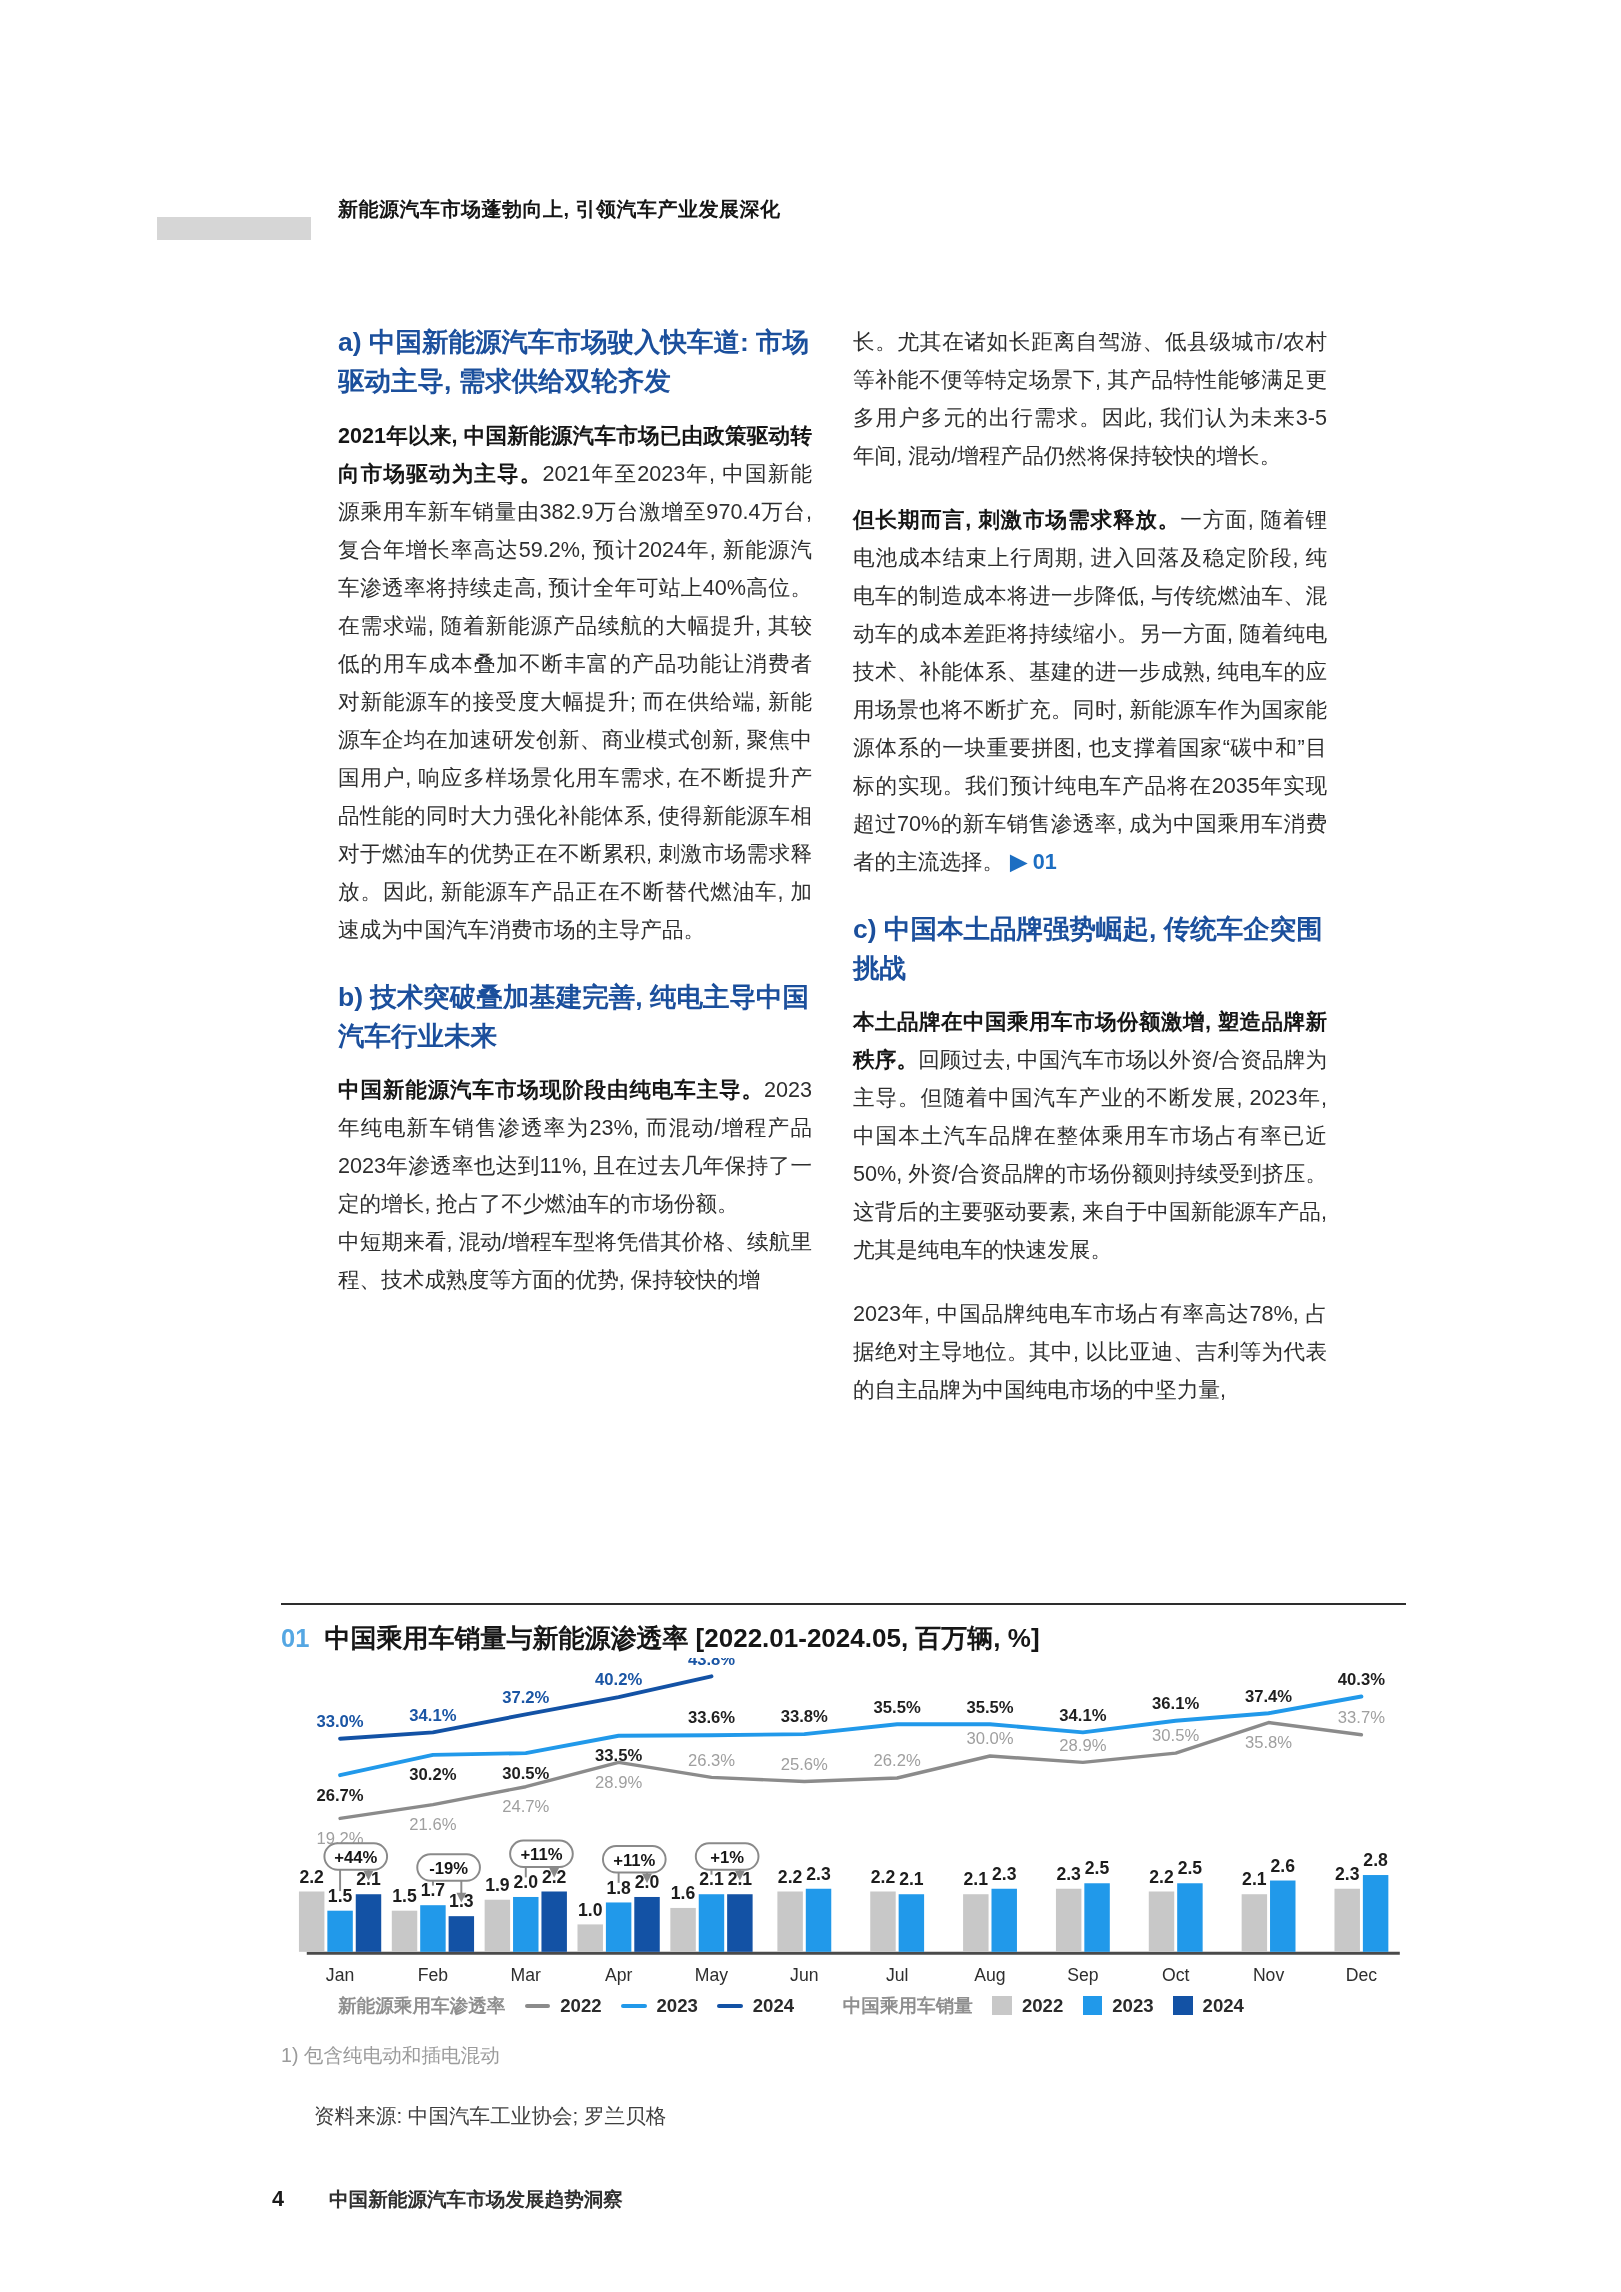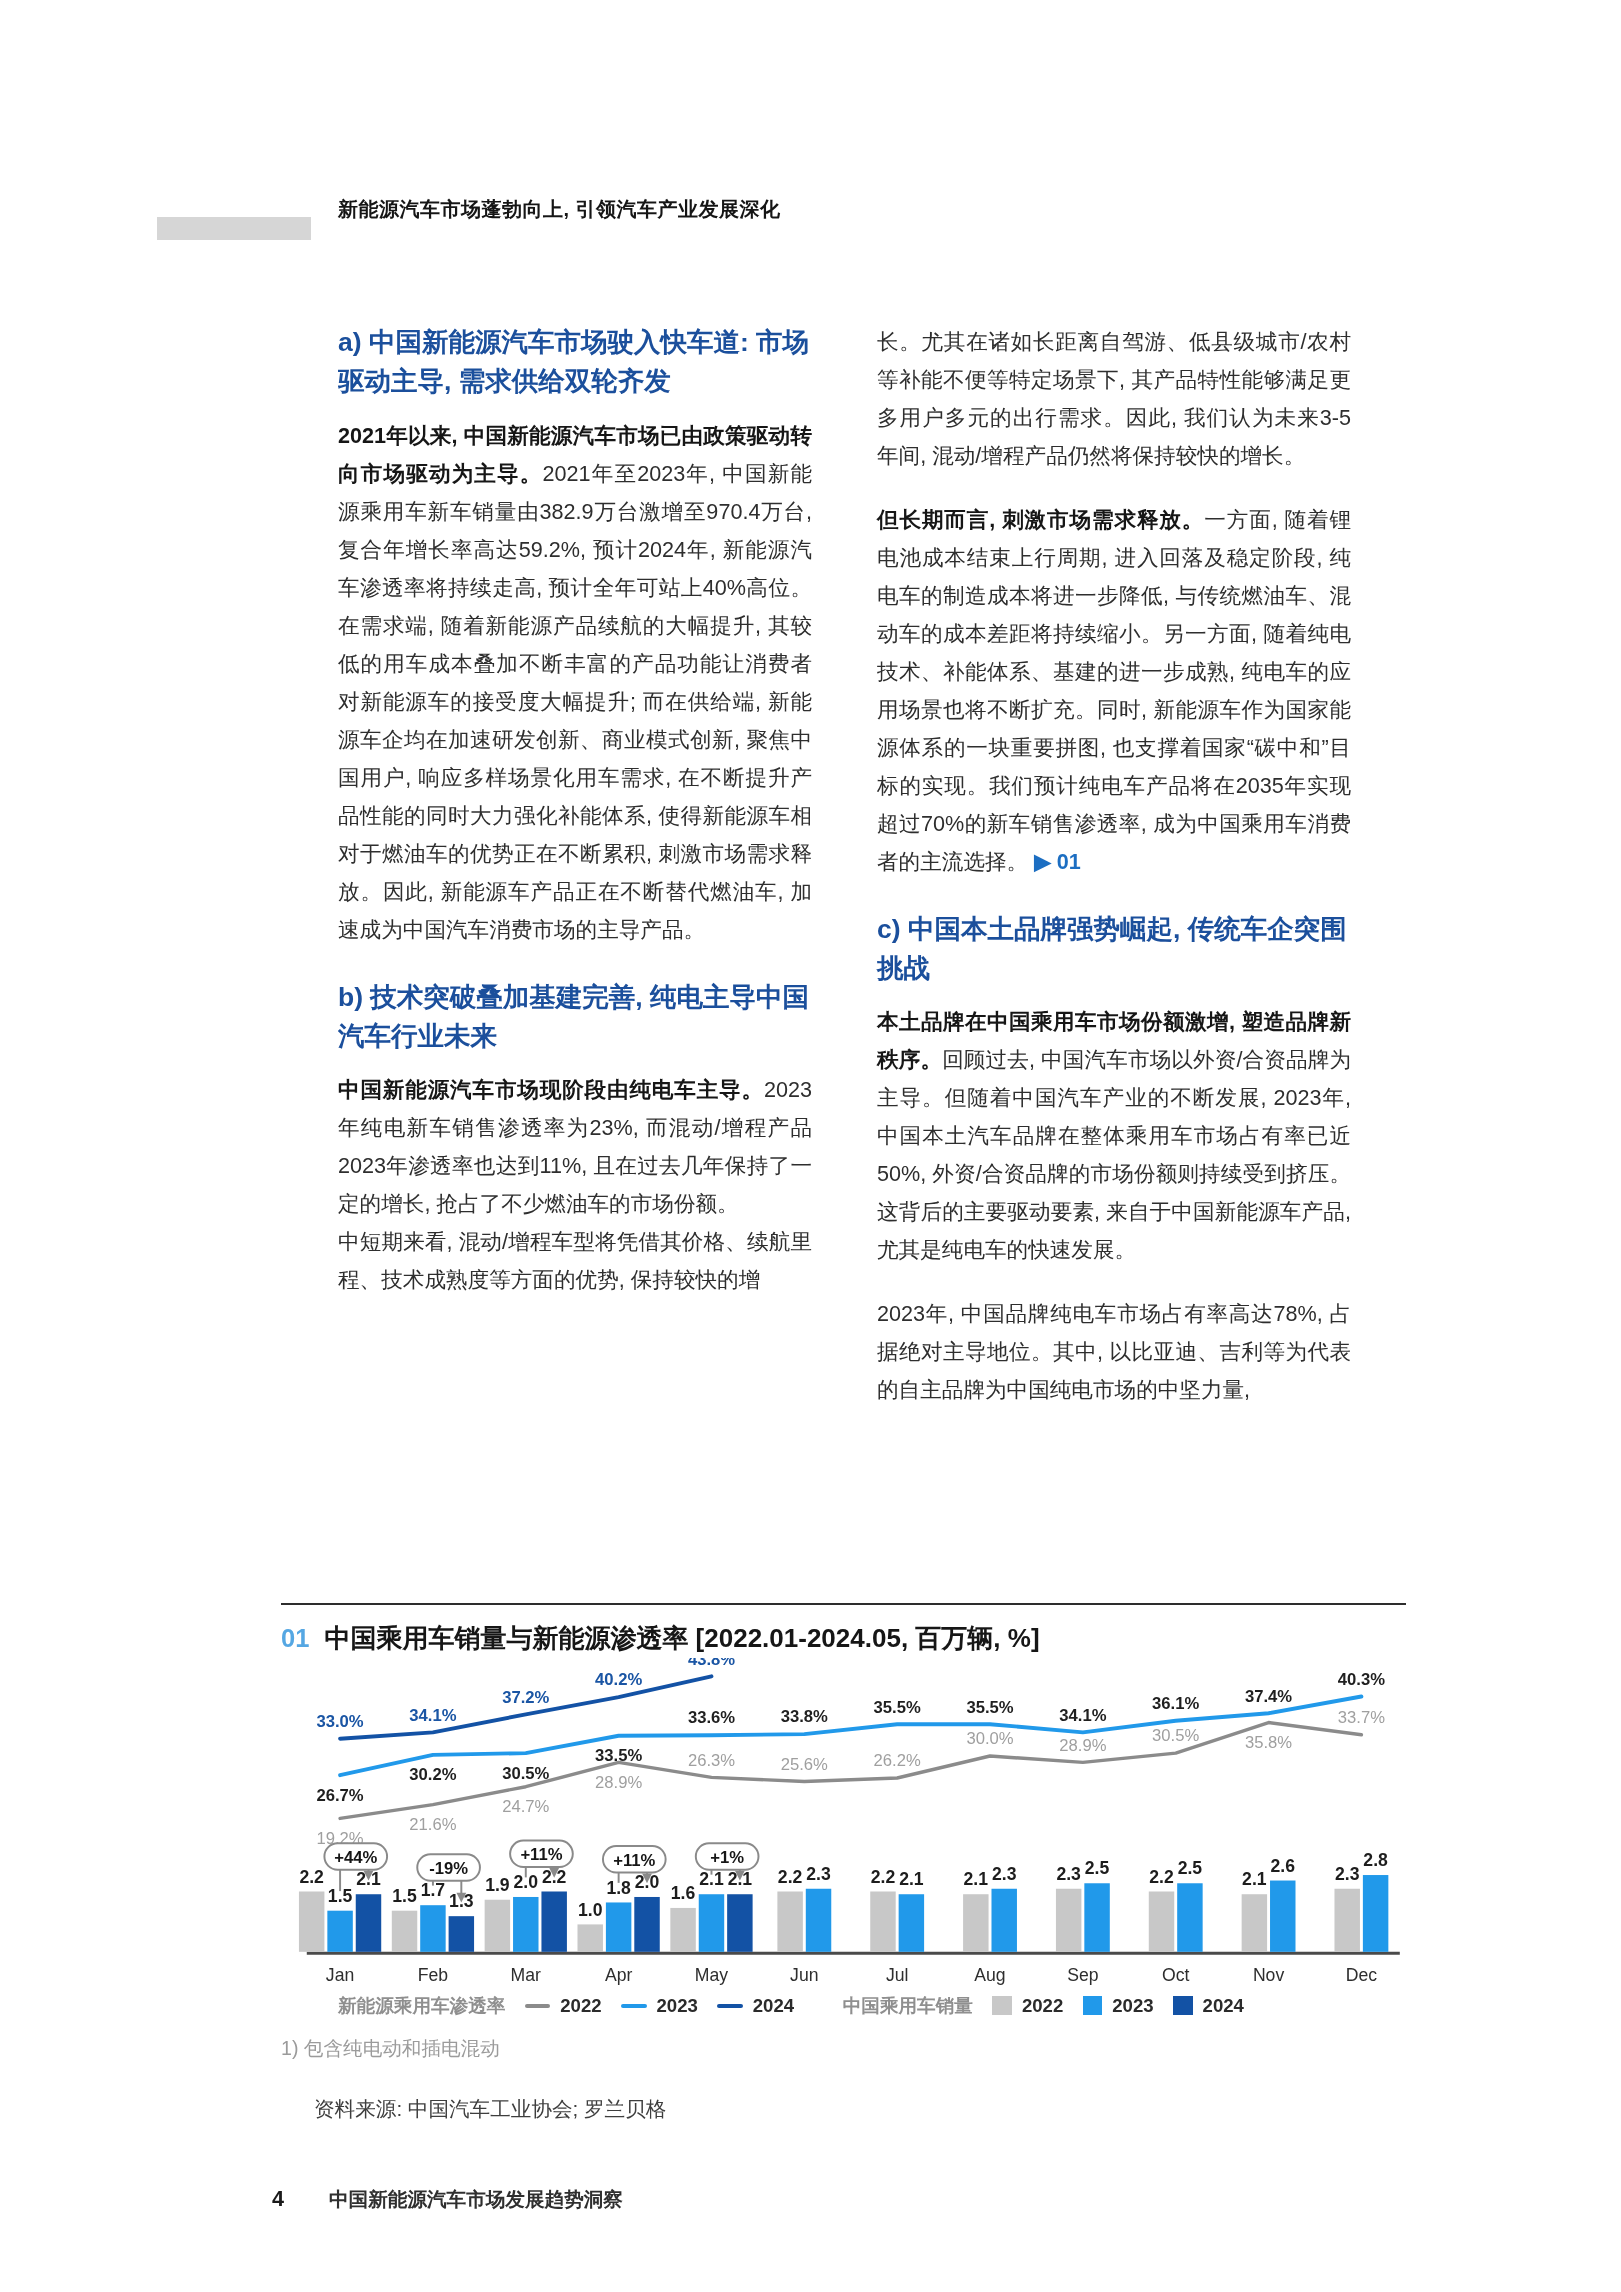--- a/index.html
+++ b/index.html
@@ -3,21 +3,21 @@
 <meta charset="utf-8">
 <style>
   html,body{margin:0;padding:0;background:#ffffff;}
   #page{position:relative;width:1621px;height:2293px;background:#ffffff;
         font-family:"Liberation Sans",sans-serif;color:#2e2e2e;overflow:hidden;}
 
   .kicker{position:absolute;left:157px;top:217px;width:154px;height:22.5px;background:#d6d6d6;}
   .page-title{position:absolute;left:338px;top:196px;margin:0;font-size:20px;line-height:1.3;
               font-weight:700;color:#151515;letter-spacing:0.5px;}
 
-  .cols{position:absolute;left:338px;top:323px;width:1013px;display:flex;gap:65px;height:1274px;overflow:hidden;}
+  .cols{position:absolute;left:338px;top:323px;width:1013px;display:flex;gap:41px;height:1274px;overflow:hidden;}
   .col{width:474px;font-size:21.6px;line-height:38px;color:#2e2e2e;text-align:justify;}
   .col h2{font-size:26.5px;line-height:39px;color:#1b4f9c;margin:0 0 15.7px 0;font-weight:700;text-align:left;}
   .col h2.later{margin-top:29px;}
   .para{margin:0 0 25.5px 0;}
   .para.tight{margin:0;}
   .lead{font-weight:700;color:#161616;}
   .marker{color:#1c6ec2;font-weight:700;}
 
   .chart{position:absolute;left:281px;top:1603px;width:1125px;border-top:2.9px solid #2d2d2d;}
   .chart-head{display:flex;gap:15px;align-items:baseline;margin:15.7px 0 2px 0;}
@@ -26,21 +26,21 @@
   #chart-svg{display:block;}
 
   .legend{display:flex;align-items:center;gap:19.6px;font-size:18.6px;color:#2b2b2b;
           margin-top:2px;padding-left:57px;font-weight:bold;}
   .legend .cap{color:#8f8f8f;}
   .legend .cap.gap{margin-left:29px;}
   .legend .item{display:inline-flex;align-items:center;gap:9.8px;}
   .sw-line{display:inline-block;width:25.5px;height:3.9px;border-radius:2px;}
   .sw-box{display:inline-block;width:19.6px;height:19.6px;}
 
-  .note{margin-top:16px;color:#9b9b9b;font-size:19.6px;}
+  .note{margin-top:23px;color:#9b9b9b;font-size:19.6px;}
   .source{margin-top:33px;margin-left:33px;color:#3e3e3e;font-size:20.6px;}
 
   .footer{position:absolute;left:272px;top:2186px;display:flex;gap:45px;align-items:baseline;}
   .pageno{font-weight:700;font-size:21.6px;color:#1a1a1a;}
   .foot-title{font-size:19.6px;font-weight:600;color:#2f2f2f;}
 </style>
 </head>
 <body>
 
 <div id="page">

